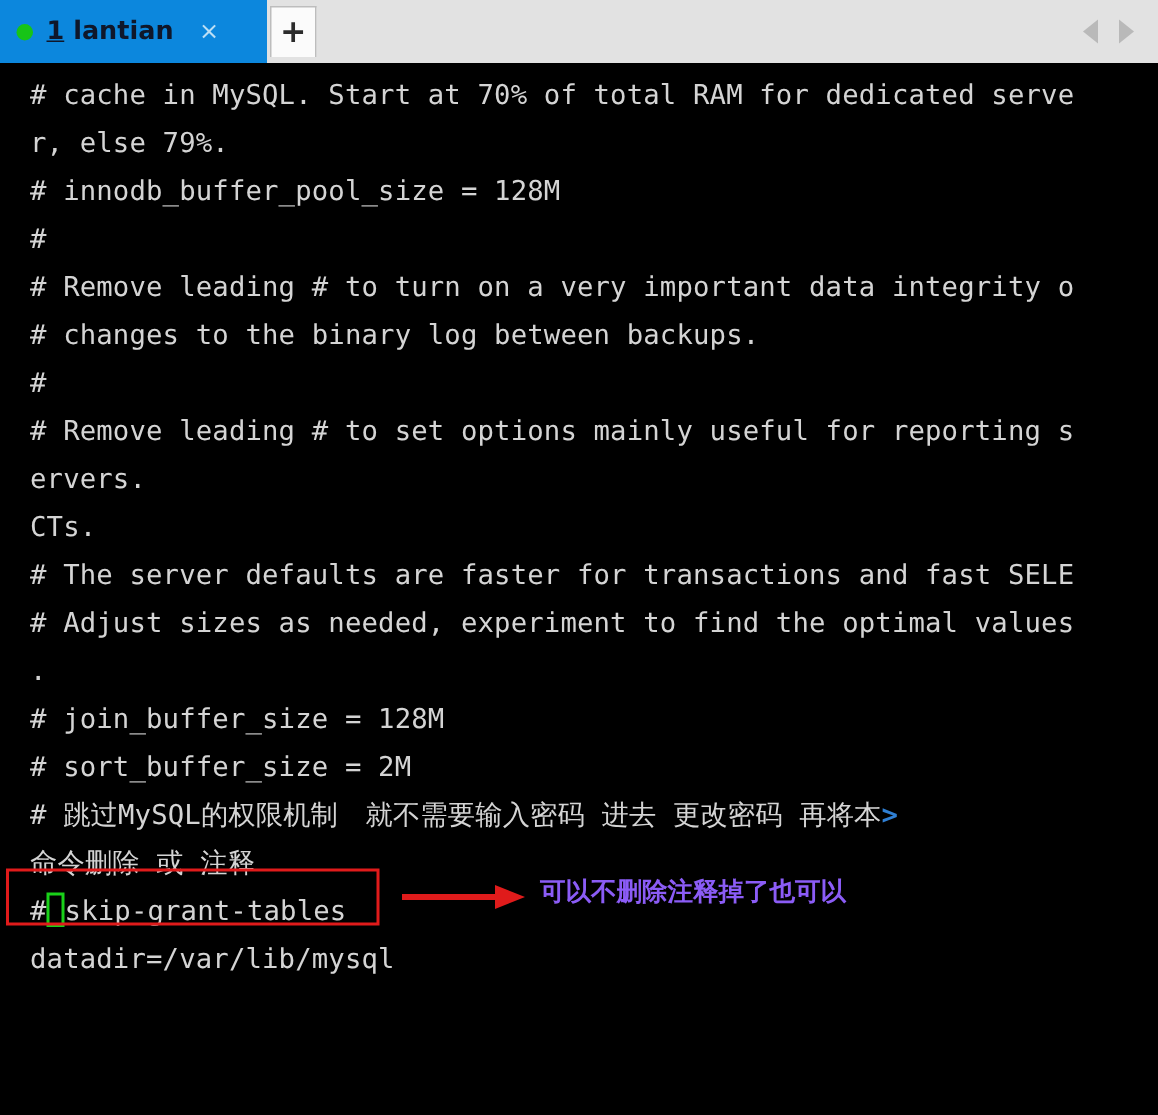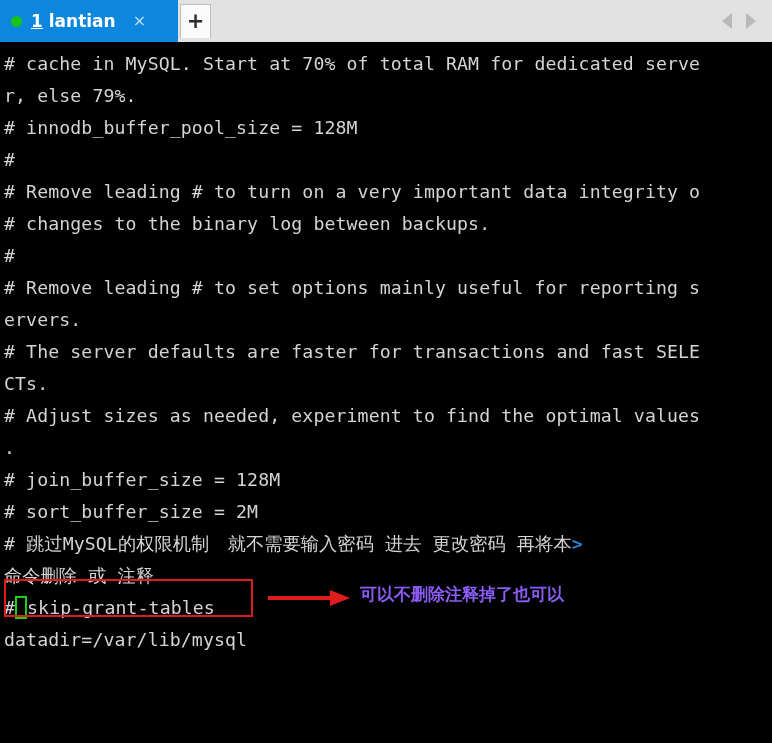--- a/index.html
+++ b/index.html
@@ -44,21 +44,21 @@
   .tab-dot {
     width: 11px;
     height: 11px;
     border-radius: 50%;
     background: #17c417;
     flex: 0 0 auto;
     margin-right: 9px;
     margin-top: 1px;
   }
   .tab-title {
-    color: #ffffff;
+    color: #0f172a;
     font-family: "DejaVu Sans", sans-serif;
     font-size: 17px;
     font-weight: bold;
     letter-spacing: 0px;
     white-space: nowrap;
   }
   .tab-title .num {
     text-decoration: underline;
   }
   .tab-close {
@@ -108,21 +108,21 @@
   .tri-right { border-left: 10px solid #b9b9b9; }
 
   
   .terminal {
     position: absolute;
     left: 0;
     top: 42px;
     width: 772px;
     height: 701px;
     background: #000000;
-    padding: 6px 0 0 4px;
+    padding: 6px 0 0 20px;
     box-sizing: border-box;
     overflow: hidden;
   }
   .tline {
     font-family: "DejaVu Sans Mono", monospace;
     font-size: 18.2px;
     line-height: 32px;
     height: 32px;
     color: #d4d4d4;
     white-space: pre;
@@ -201,22 +201,22 @@
     <div id="term-lines">
         <div class="tline"><span># cache in MySQL. Start at 70% of total RAM for dedicated serve</span></div>
         <div class="tline"><span>r, else 79%.</span></div>
         <div class="tline"><span># innodb_buffer_pool_size = 128M</span></div>
         <div class="tline"><span>#</span></div>
         <div class="tline"><span># Remove leading # to turn on a very important data integrity o</span></div>
         <div class="tline"><span># changes to the binary log between backups.</span></div>
         <div class="tline"><span>#</span></div>
         <div class="tline"><span># Remove leading # to set options mainly useful for reporting s</span></div>
         <div class="tline"><span>ervers.</span></div>
+        <div class="tline"><span>CTs.</span></div>
         <div class="tline"><span># The server defaults are faster for transactions and fast SELE</span></div>
-        <div class="tline"><span>CTs.</span></div>
         <div class="tline"><span># Adjust sizes as needed, experiment to find the optimal values</span></div>
         <div class="tline"><span>.</span></div>
         <div class="tline"><span># join_buffer_size = 128M</span></div>
         <div class="tline"><span># sort_buffer_size = 2M</span></div>
         <div class="tline"><span># 跳过MySQL的权限机制　就不需要输入密码 进去 更改密码 再将本</span><span class="wrapmark">&gt;</span></div>
         <div class="tline"><span>命令删除 或 注释</span></div>
       </div>
 
     <div class="tline"><span>#</span><span class="cursor-box"></span><span>skip-grant-tables</span></div>
 

